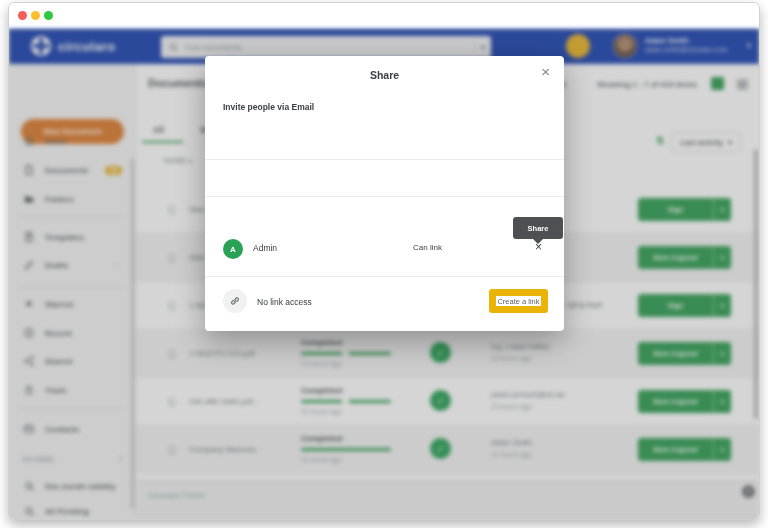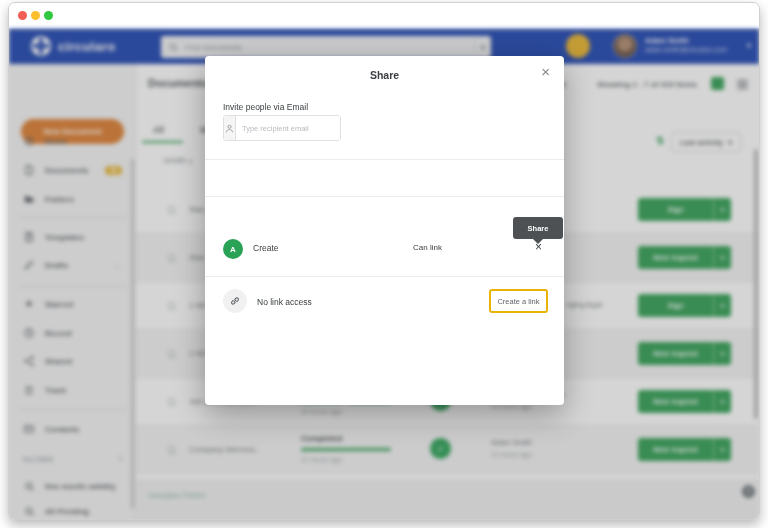--- a/index.html
+++ b/index.html
@@ -90,25 +90,25 @@
   .btn .bc { width:18px; border-left:1px solid rgba(255,255,255,.4); display:flex; align-items:center; justify-content:center; font-size:7px; }
   .main-scroll { position:absolute; left:745px; top:120px; width:4px; height:270px; background:#b9b9b9; border-radius:2px; }
 
   
   .footer { position:absolute; left:127px; top:451px; width:623px; height:41px; background:#f1f1f1; border-top:1px solid #e0e0e0; }
   .copyright { position:absolute; left:12px; top:10px; font-size:8px; color:#79ada2; }
   .help { position:absolute; left:606px; top:4px; width:13px; height:13px; border-radius:50%; background:#6d7378;
           color:#fff; font-size:8px; font-weight:700; display:flex; align-items:center; justify-content:center; }
 
   
-  .modal { position:absolute; left:196px; top:27px; width:359px; height:349px; background:#fff; border-radius:4px;
+  .modal { position:absolute; left:196px; top:27px; width:359px; height:275px; background:#fff; border-radius:4px;
            box-shadow:0 10px 30px rgba(0,0,0,.30); }
   .m-title { position:absolute; left:0; top:13px; width:100%; text-align:center; font-size:10.5px; font-weight:700; color:#3c4043; }
   .m-close { position:absolute; right:14px; top:8px; font-size:15px; color:#80868b; line-height:1; }
-  .m-invite { position:absolute; left:18px; top:46px; font-size:8.5px; font-weight:400; color:#3c4043; }
+  .m-invite { position:absolute; left:18px; top:46px; font-size:8.5px; font-weight:700; color:#3c4043; }
   .m-input { position:absolute; left:18px; top:59px; width:118px; height:26px; border:1px solid #e0e0e0; border-radius:3px;
              display:flex; align-items:stretch; overflow:hidden; }
   .m-input .pic { width:24px; background:#f5f5f5; border-right:1px solid #e0e0e0; display:flex; align-items:center; justify-content:center; color:#9aa0a6; }
   .m-input input { flex:1; border:none; outline:none; font-size:7.5px; color:#3c4043; padding:0 6px; font-family:inherit; }
   .m-input input::placeholder { color:#b8bcc0; }
   .m-div { position:absolute; left:0; width:100%; border-top:1px solid #ececec; }
   .m-privacy { position:absolute; left:18px; top:116px; font-size:8px; color:#5f6368; }
   .m-user { position:absolute; left:0; width:100%; height:31px; }
   .m-user .uavatar { position:absolute; left:18px; top:5px; width:20px; height:20px; border-radius:50%; }
   .uavatar.photo { background:radial-gradient(circle at 50% 42%, #b08a6d 0 34%, #5a4436 60%, #3c2f26 100%); border:1px solid #ddd; }
@@ -116,21 +116,21 @@
   .m-user .un { position:absolute; left:48px; top:9px; font-size:8.5px; color:#3c4043; }
   .m-user .perm { position:absolute; left:208px; top:9px; font-size:8px; color:#3c4043; }
   .m-user .rm { position:absolute; left:330px; top:7px; font-size:12px; color:#3c4043; line-height:1; }
   .tooltip { position:absolute; left:308px; top:161px; width:50px; height:22px; background:#4d5154; border-radius:3px;
              color:#fff; font-size:7.5px; font-weight:700; display:flex; align-items:center; justify-content:center; }
   .tooltip::after { content:""; position:absolute; left:50%; bottom:-5px; transform:translateX(-50%);
                     border:5px solid transparent; border-top-color:#4d5154; border-bottom:none; }
   .m-linkic { position:absolute; left:18px; top:233px; width:24px; height:24px; border-radius:50%; background:#f1f1f1;
               display:flex; align-items:center; justify-content:center; color:#5f6368; }
   .m-linktext { position:absolute; left:52px; top:241px; font-size:8.5px; color:#3c4043; }
-  .m-createlink { position:absolute; left:284px; top:233px; width:59px; height:24px; background:#fff; border:2px solid #eab308;
+  .m-createlink { position:absolute; left:284px; top:233px; width:59px; height:24px; background:#fff; border:7px solid #eab308;
                   border-radius:3px; font-size:7.5px; color:#5f6368; display:flex; align-items:center; justify-content:center; }
 </style>
 </head>
 <body>
 
 <div class="stage">
   <div class="window">
 
     <div class="titlebar">
       <span class="dot r"></span>
@@ -402,36 +402,27 @@
         </div>
       </div>
 
       <div class="scrim"></div>
 
       <div class="modal">
         <div class="m-title">Share</div>
         <div class="m-close">×</div>
 
         <div class="m-invite">Invite people via Email</div>
-        <div class="m-input">
-          <span class="pic">
-            <svg width="11" height="11" viewBox="0 0 16 16" fill="none" stroke="#9aa0a6" stroke-width="1.4">
-                <circle cx="8" cy="5.5" r="2.3"></circle>
-                <path d="M3.5 13.5c.5-2.8 2.3-4 4.5-4s4 1.2 4.5 4"></path>
-              </svg>
-          </span>
-          <input placeholder="Type recipient email" style="">
-        </div>
 
         <div class="m-div" style="top:103px"></div>
         <div class="m-div" style="top:140px"></div>
 
         <div class="m-user" style="top:178px">
           <span class="uavatar green">A</span>
-          <span class="un">Create</span>
+          <span class="un">Admin</span>
           <span class="perm">Can link</span>
           <span class="rm">×</span>
         </div>
 
         <div class="tooltip">Share</div>
 
         <div class="m-div" style="top:220px"></div>
         <div class="m-linkic">
           <svg width="12" height="12" viewBox="0 0 16 16" fill="none" stroke="#5f6368" stroke-width="1.4" stroke-linecap="round">
               <path d="M6.8 9.2l2.4-2.4M5.6 7.2L4.2 8.6a2 2 0 102.8 2.8l1.4-1.4M10.4 8.8l1.4-1.4a2 2 0 10-2.8-2.8L7.6 6"></path>

